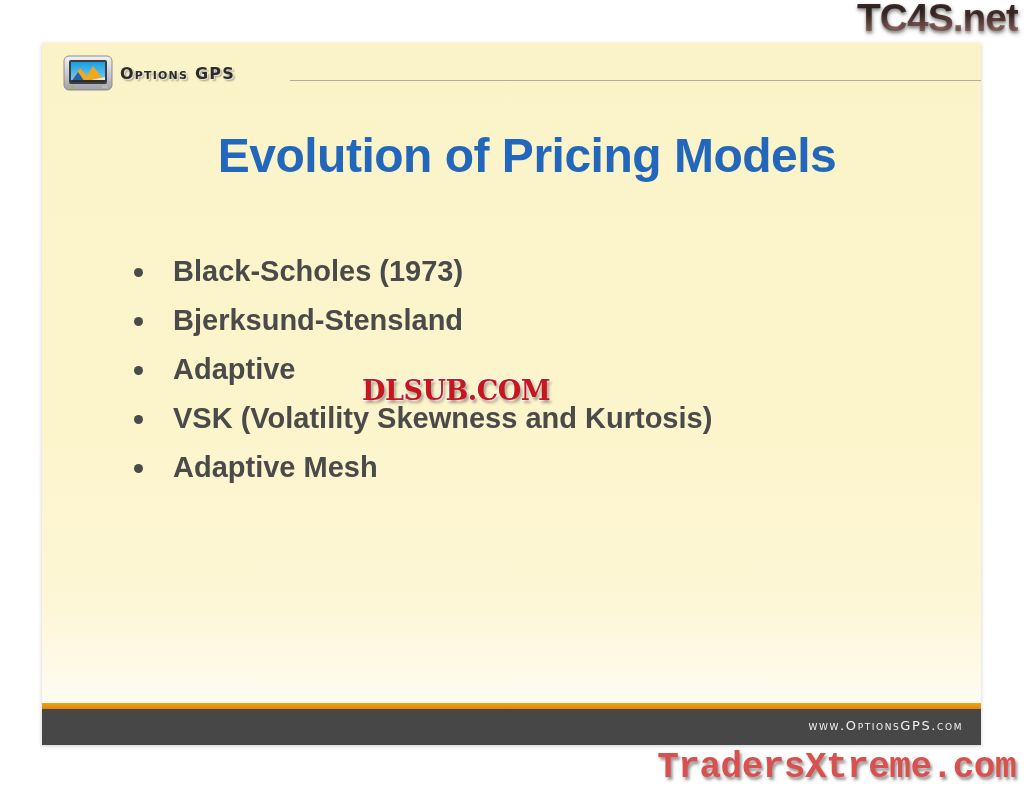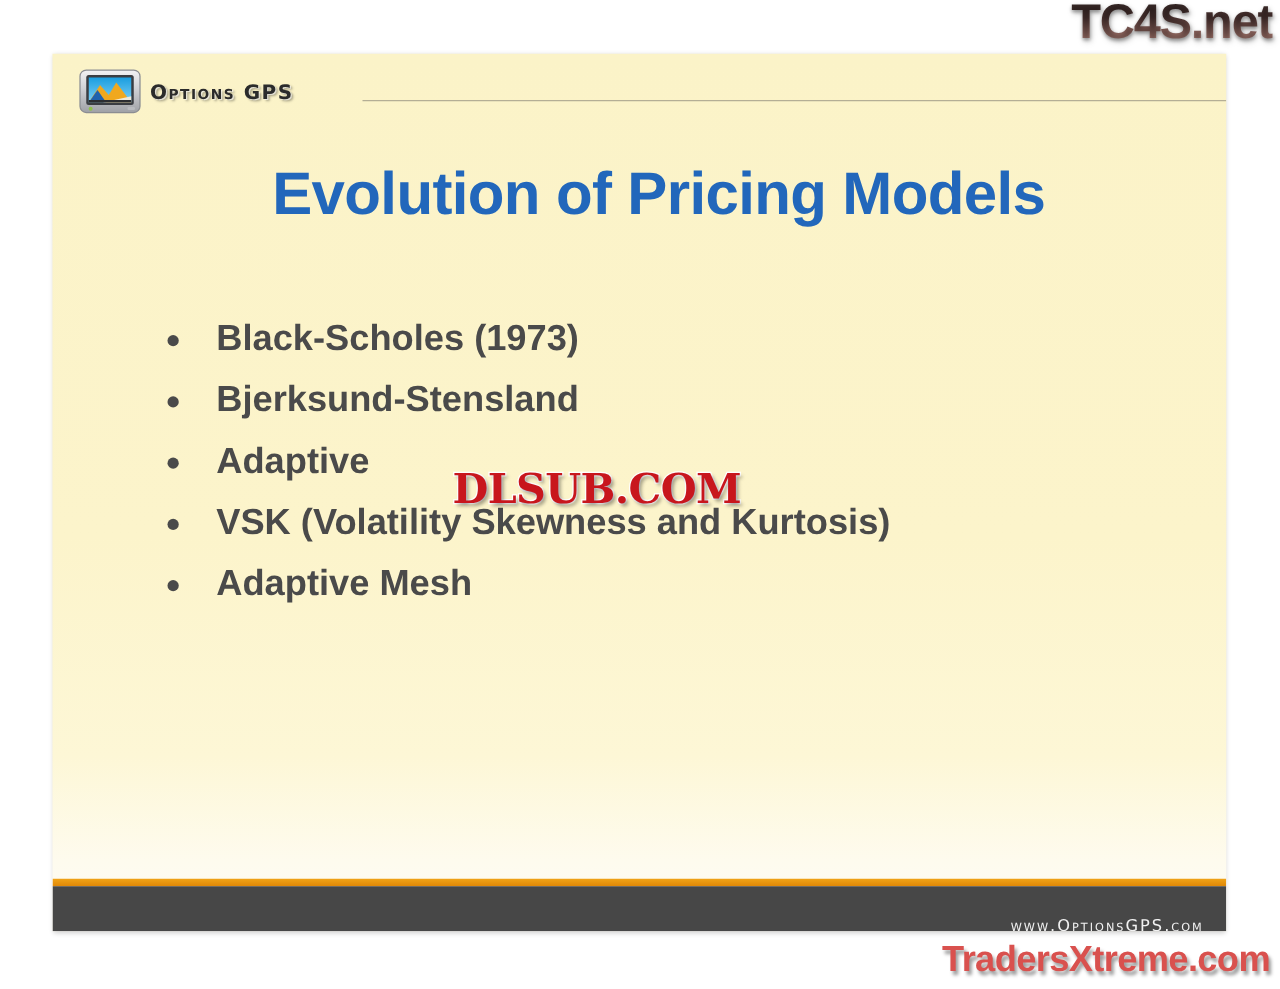--- a/index.html
+++ b/index.html
@@ -158,49 +158,48 @@
   #footer-url {
     position: absolute;
     right: 18px;
     top: 9px;
     font-family: "DejaVu Sans", sans-serif;
     font-size: 13px;
     font-variant: small-caps;
     letter-spacing: 1.6px;
     color: #f2f2f2;
     white-space: nowrap;
-    margin-top: 16px;
   }
 
   
   #dlsub-watermark {
     position: absolute;
     left: 362px;
     top: 374px;
     font-family: "DejaVu Serif", serif;
     font-weight: bold;
-    font-size: 33px;
+    font-size: 27px;
     line-height: 34px;
     letter-spacing: -0.5px;
     color: #c8161d;
     -webkit-text-stroke: 2px #ffffff;
     paint-order: stroke fill;
     text-shadow: 2px 3px 3px rgba(0,0,0,0.35);
     z-index: 30;
     white-space: nowrap;
   }
 
   
   #tx-watermark {
     position: absolute;
     right: 8px;
     bottom: 6px;
-    font-family: Liberation Sans, sans-serif;
-    font-weight: bold;
-    font-size: 29px;
+    font-family: Liberation Mono, monospace;
+    font-weight: bold;
+    font-size: 36px;
     line-height: 34px;
     letter-spacing: -0.5px;
     color: #d9514e;
     -webkit-text-stroke: 2px #ffffff;
     paint-order: stroke fill;
     text-shadow: 2px 3px 3px rgba(0,0,0,0.40);
     z-index: 40;
     white-space: nowrap;
   }
 </style>

